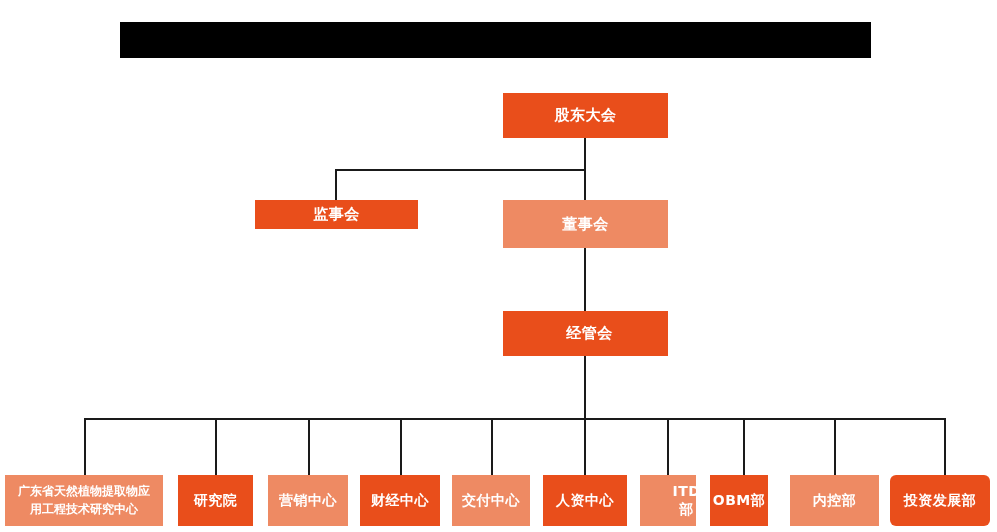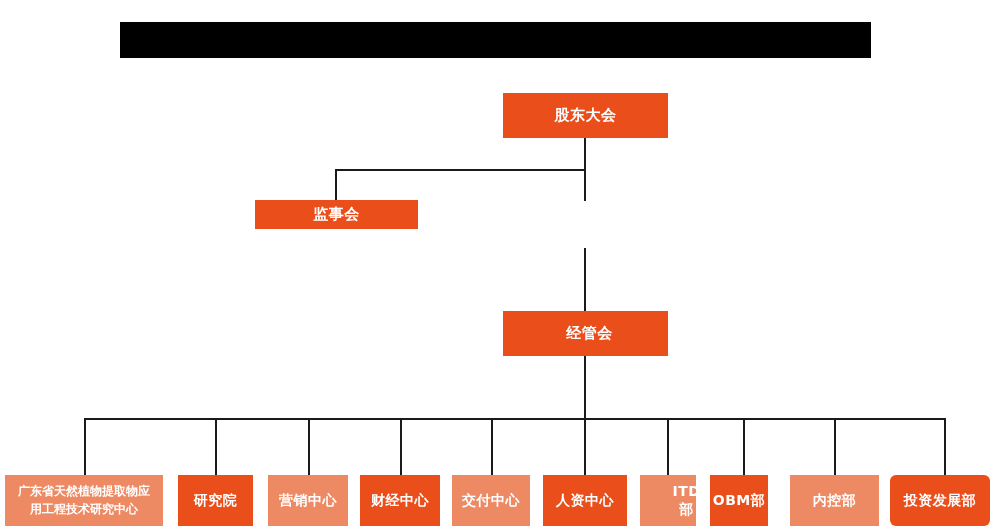--- a/index.html
+++ b/index.html
@@ -88,20 +88,21 @@
   <div class="conn v" style="left:491px; top:418px; height:57px;"></div>
   <div class="conn v" style="left:584px; top:418px; height:57px;"></div>
   <div class="conn v" style="left:667px; top:418px; height:57px;"></div>
   <div class="conn v" style="left:743px; top:418px; height:57px;"></div>
   <div class="conn v" style="left:834px; top:418px; height:57px;"></div>
   <div class="conn v" style="left:944px; top:418px; height:57px;"></div>
 
   <div class="node dark node-lvl1" style="left:503px; top:93px; width:165px; height:45px;">股东大会</div>
 
   <div class="node dark node-lvl2" style="left:255px; top:200px; width:163px; height:29px;">监事会</div>
+  <div class="node light node-lvl2" style="left:503px; top:200px; width:165px; height:48px;">董事会</div>
 
   <div class="node dark node-lvl3" style="left:503px; top:311px; width:165px; height:45px;padding-left:8px;">经管会</div>
 
   <div class="node light node-leaf small" style="left:5px; top:475px; width:158px; height:51px;">
     <span>
       <span>广东省天然植物提取物应</span><br>
       <span>用工程技术研究中心</span>
     </span>
   </div>
 

